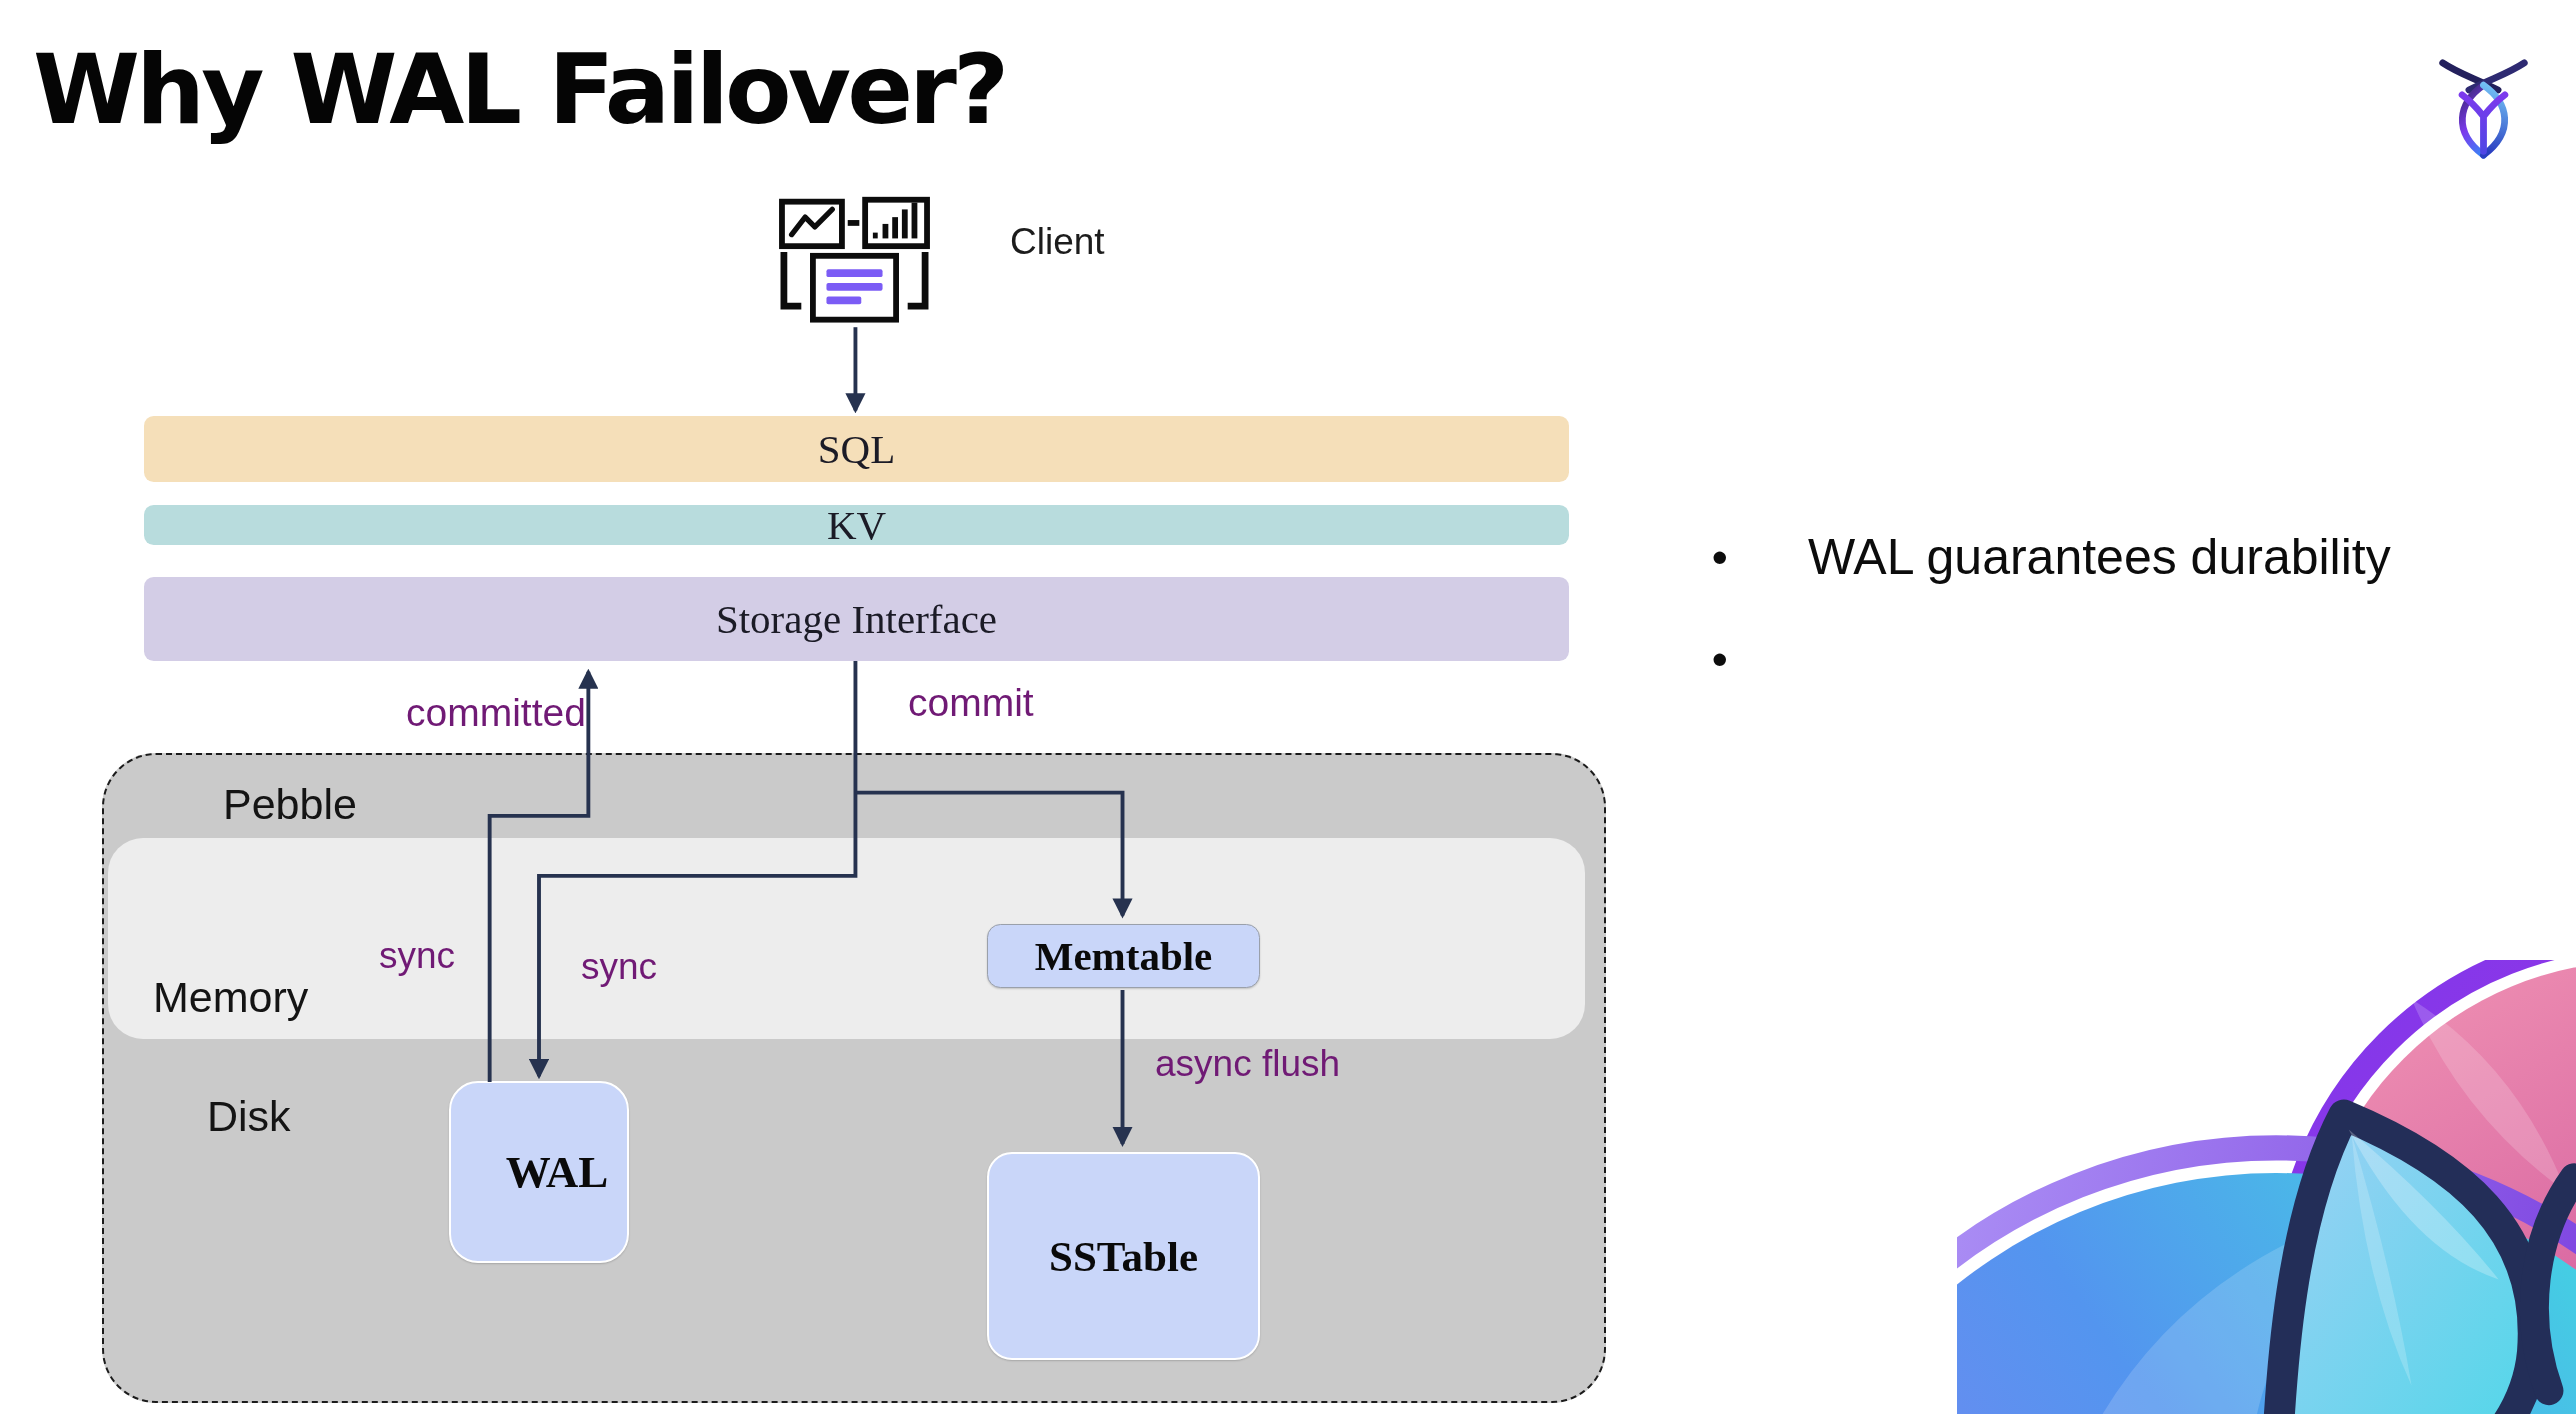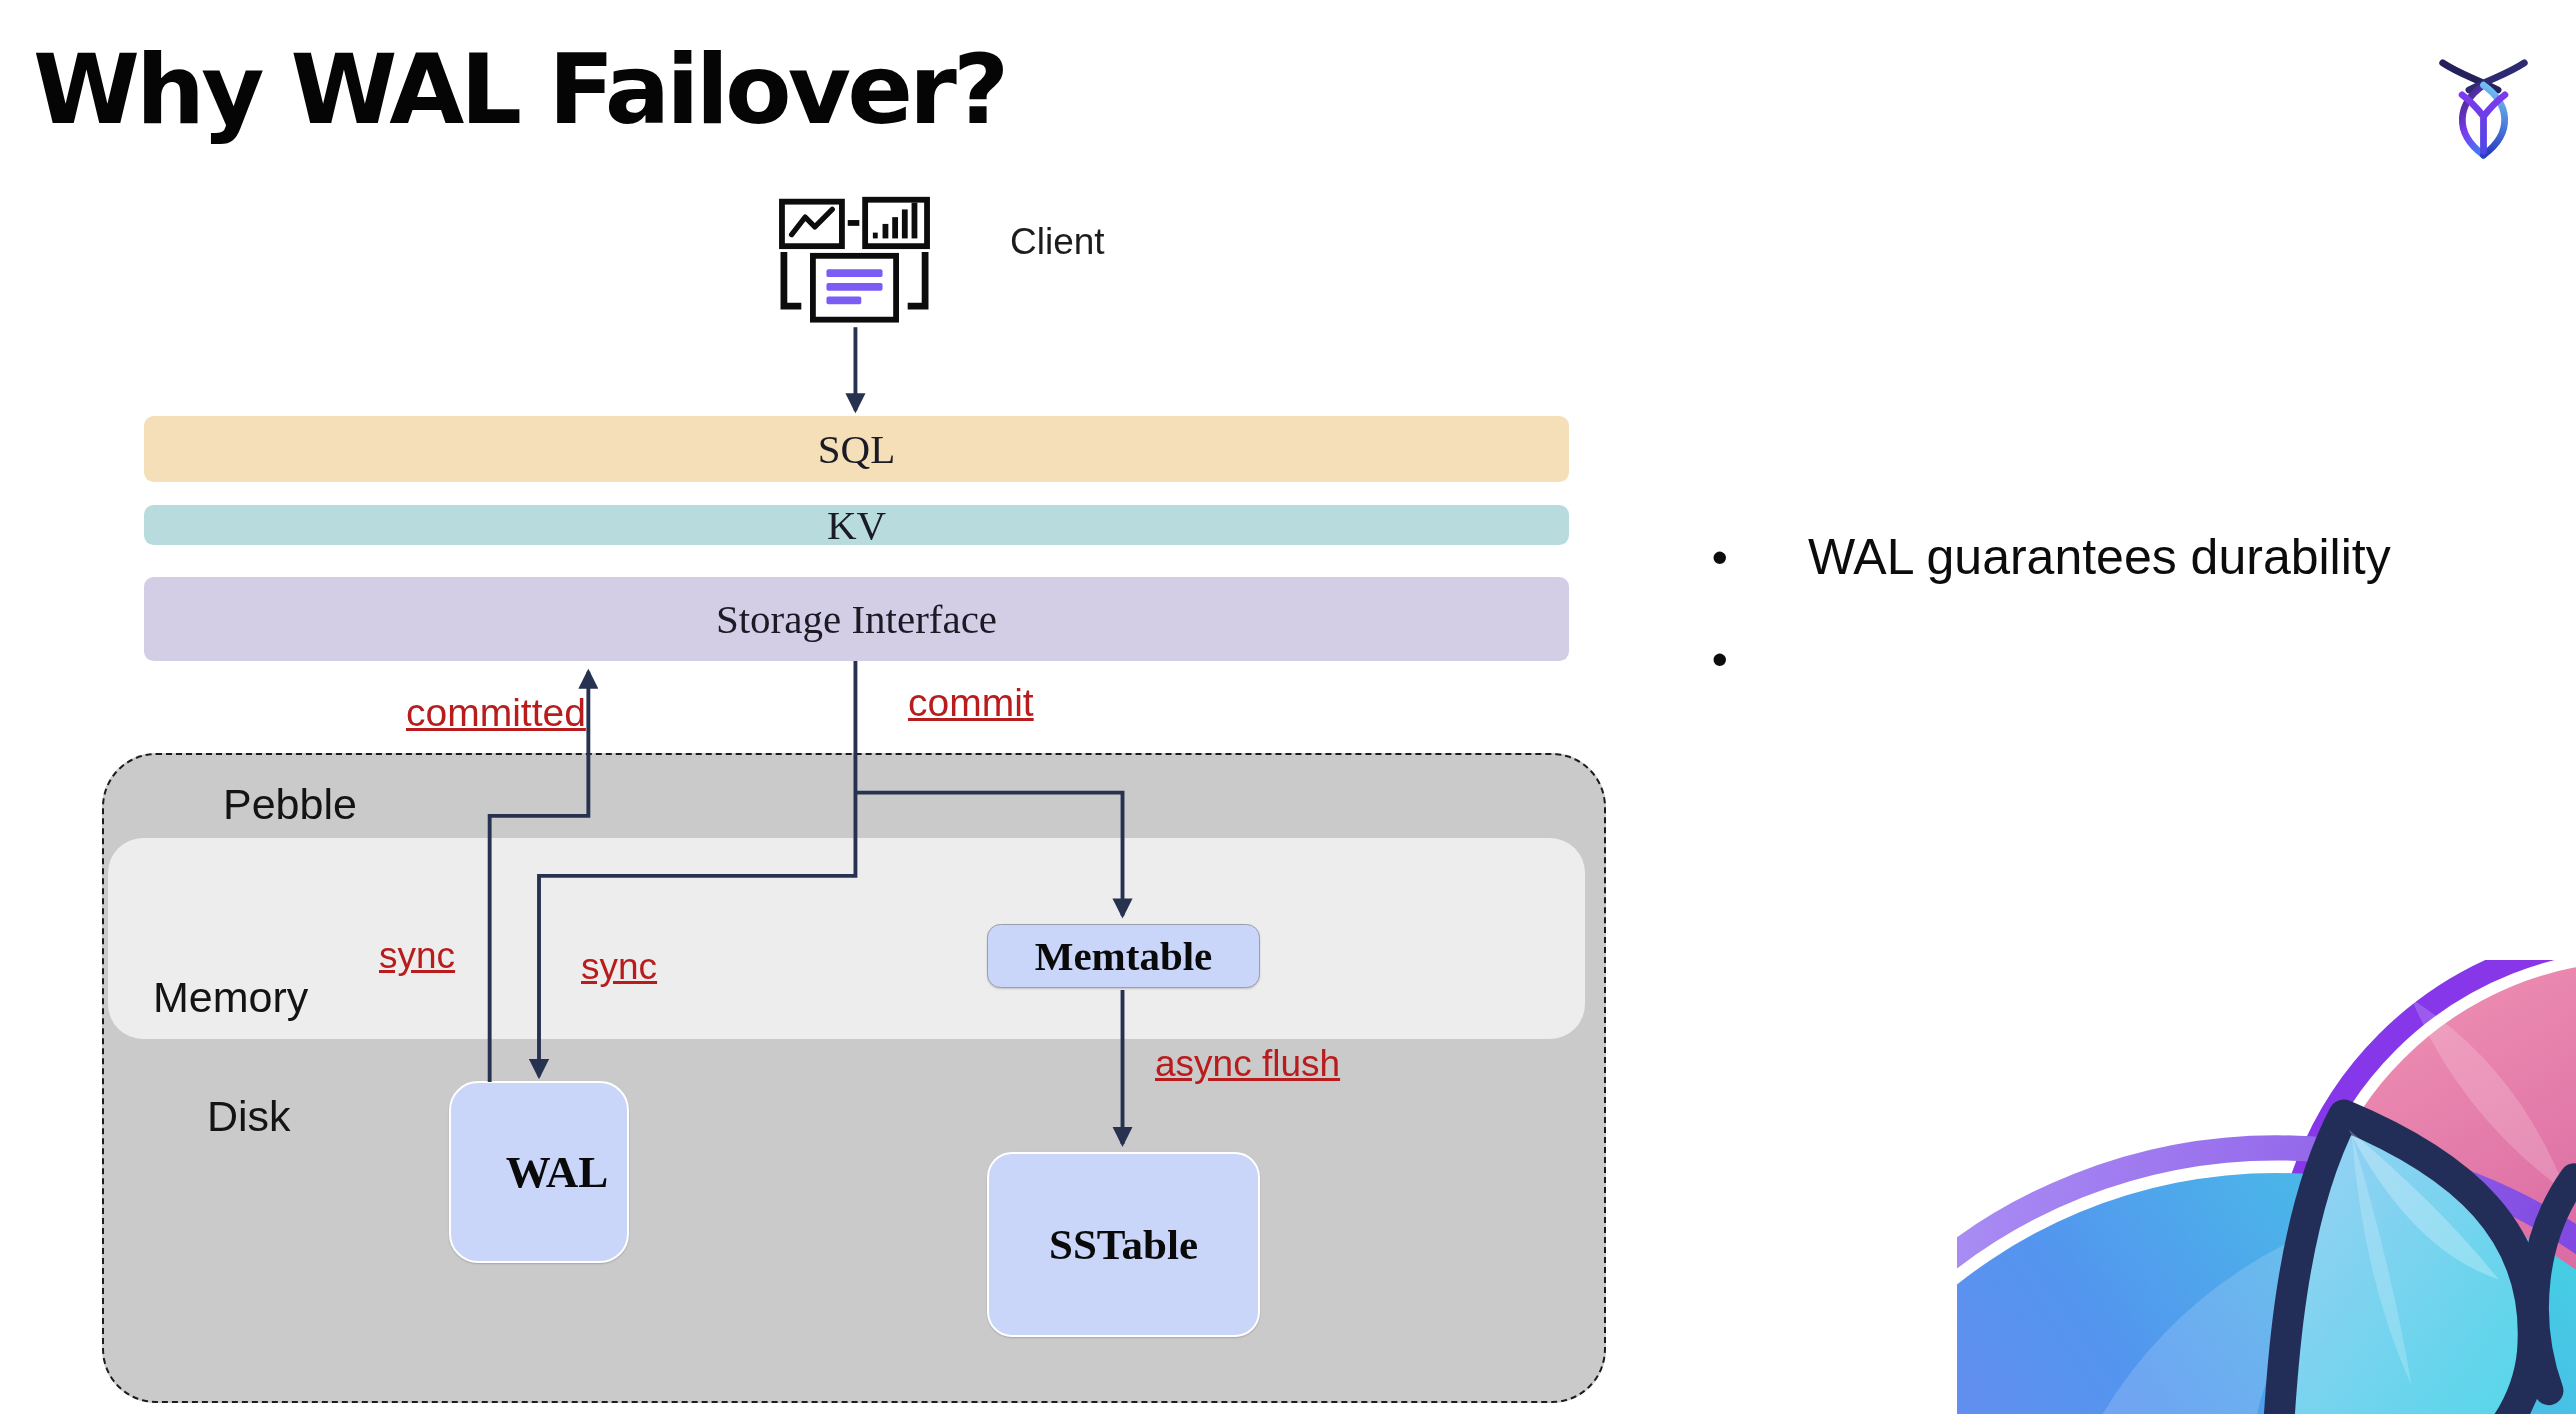--- a/index.html
+++ b/index.html
@@ -52,24 +52,24 @@
   
   .node {
     background:var(--node-fill);
     display:flex; align-items:center; justify-content:center;
     font-family:"Liberation Serif", serif; font-weight:bold; color:#0a0a0a;
     box-shadow:0 1px 1.9px rgba(0,0,0,0.18);
     text-align:right;
   }
   #wal-node      { left:449px;  top:1081px; width:180px; height:182px; border:2.9px solid #ffffff; border-radius:29px; font-size:45px;padding-left:36px; }
   #memtable-node { left:987px; top:924px;  width:273px; height:64px;  border:1.9px solid #9aa0aa; border-radius:13.5px; font-size:41px; }
-  #sstable-node  { left:987px; top:1152px; width:273px; height:185px; border:2.9px solid #ffffff; border-radius:25px; font-size:43px; }
-
-  
-  .edge-label { font-size:37px; color:#b91c1c;text-decoration:underline; }
+  #sstable-node  { left:987px; top:1152px; width:273px; height:208px; border:2.9px solid #ffffff; border-radius:25px; font-size:43px; }
+
+  
+  .edge-label { font-size:37px; color:#701a75; }
   #committed-label  { left:406px;  top:691px;  font-size:39px; }
   #commit-label     { left:908px;  top:681px;  font-size:39px; }
   #sync-left-label  { left:379px;  top:935px; }
   #sync-right-label { left:581px;  top:946px; }
   #async-flush-label{ left:1155px; top:1043px; }
 
   
   #bullet-list { left:1711px; top:528px; width:819px; }
   .bullet-row { display:flex; margin-bottom:43px; }
   .bullet-dot {

